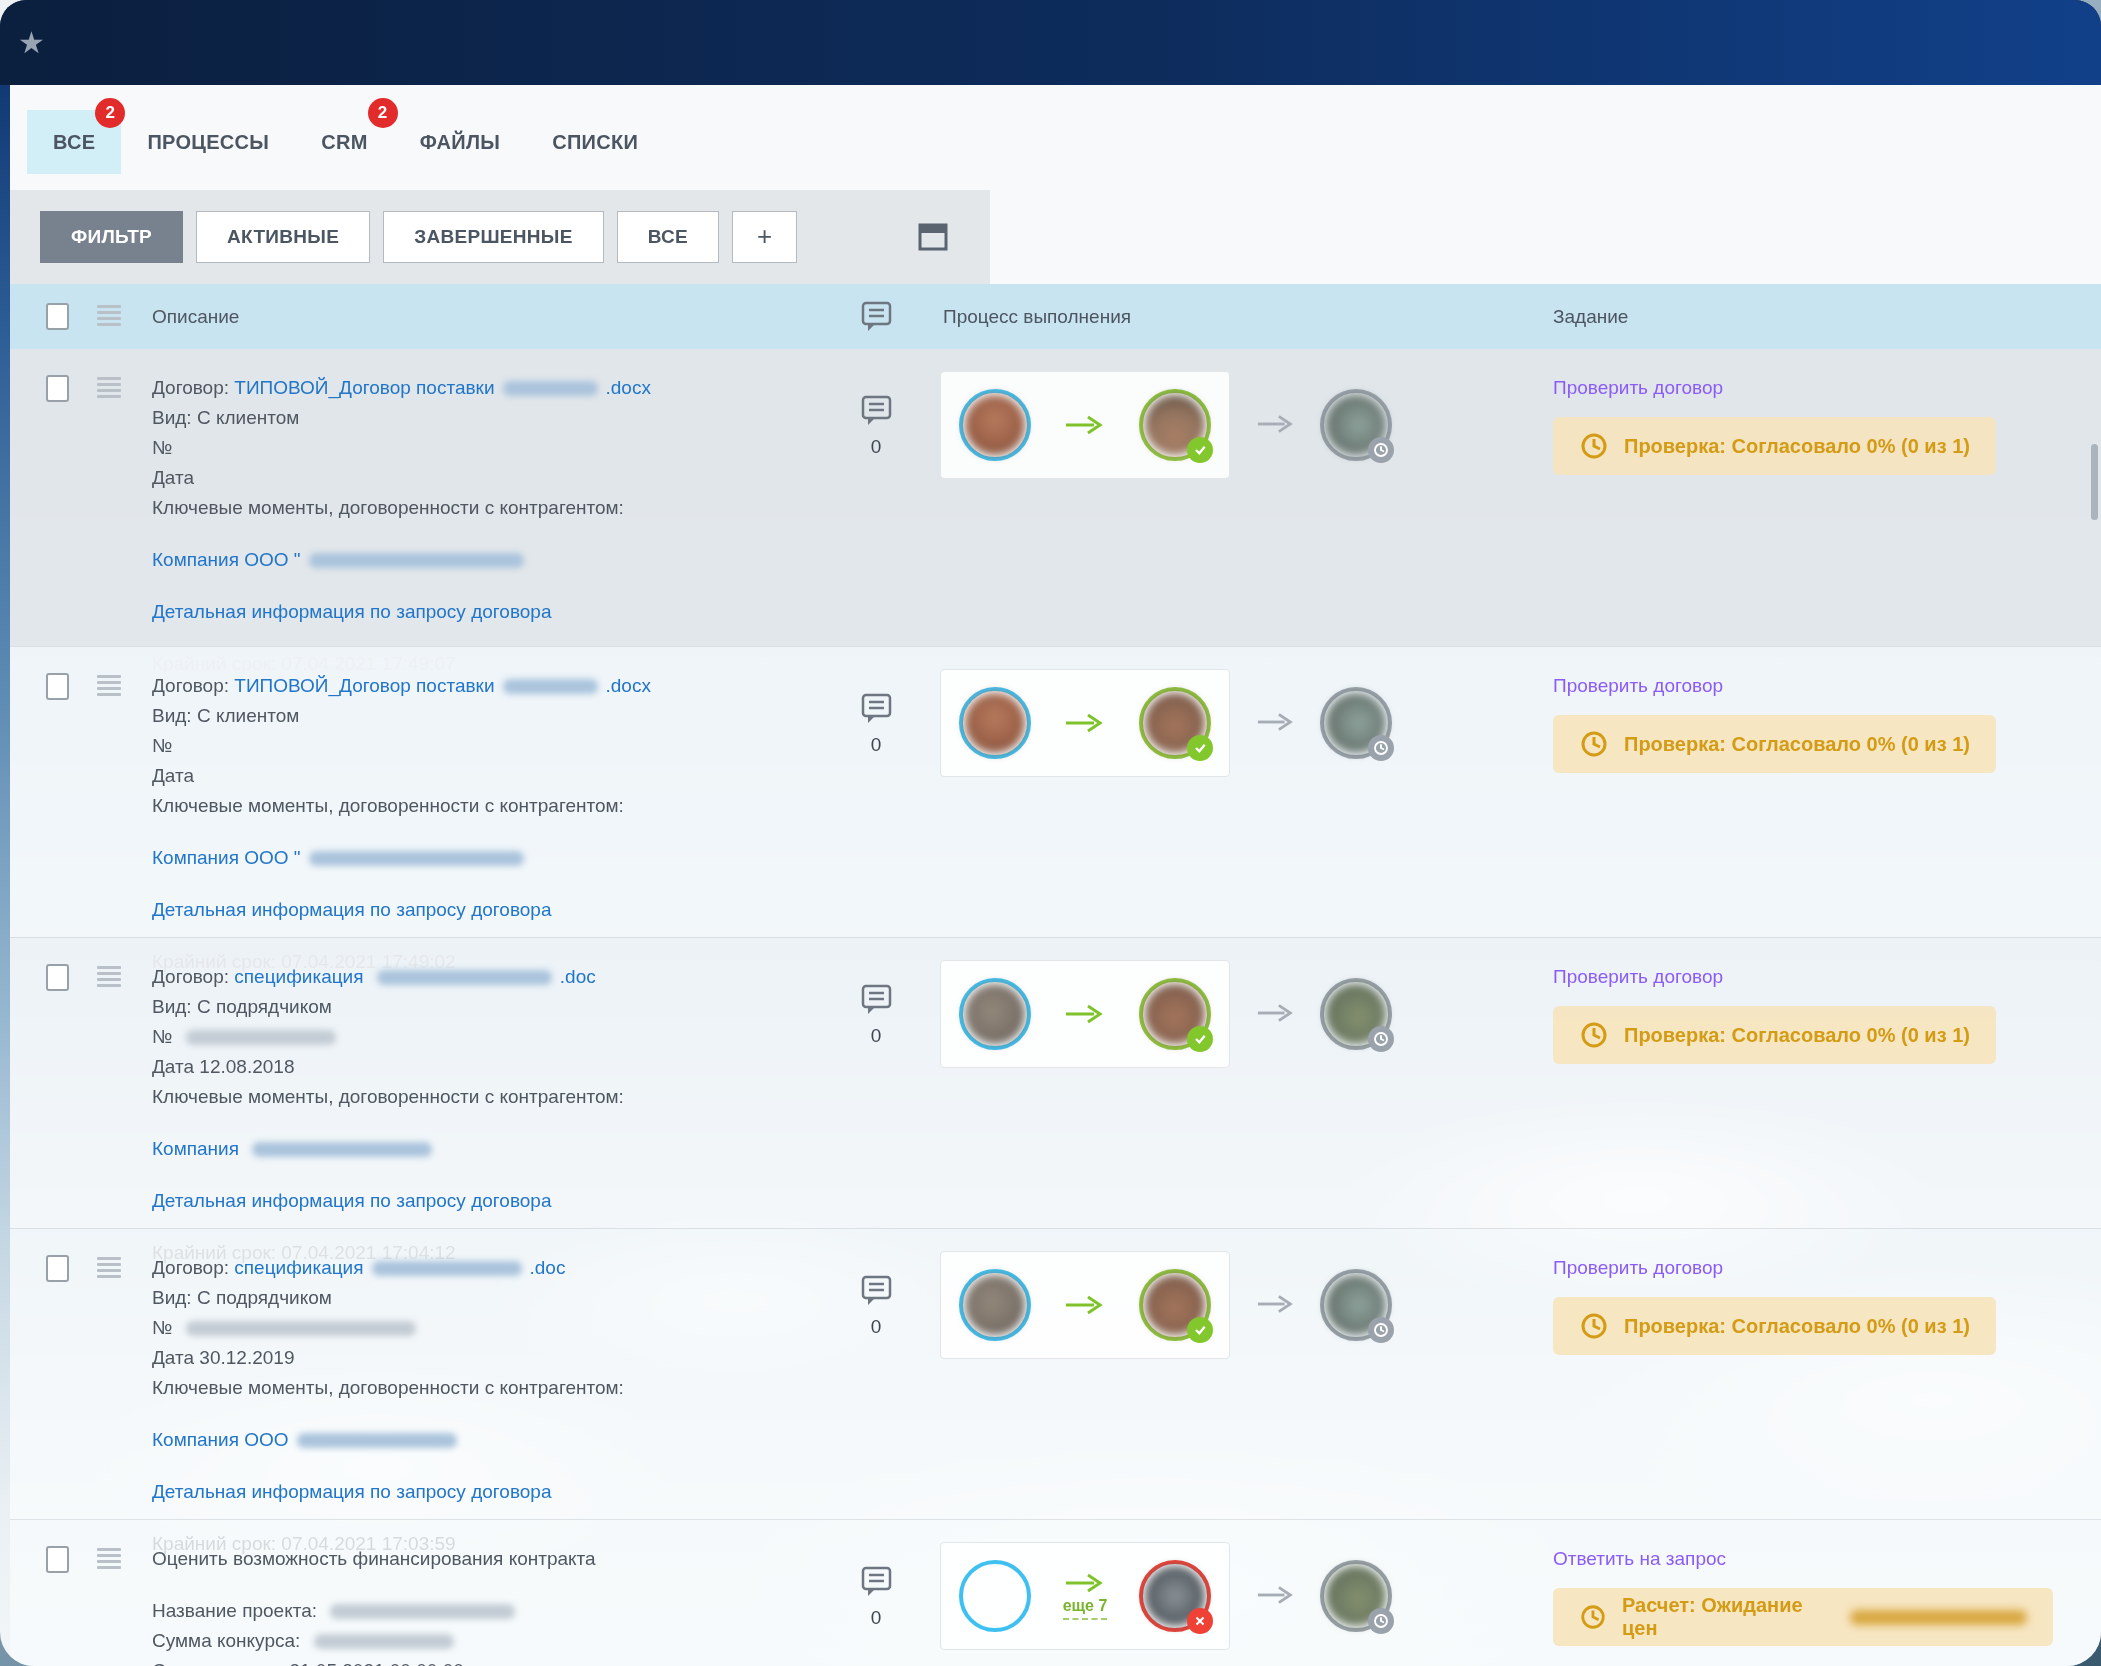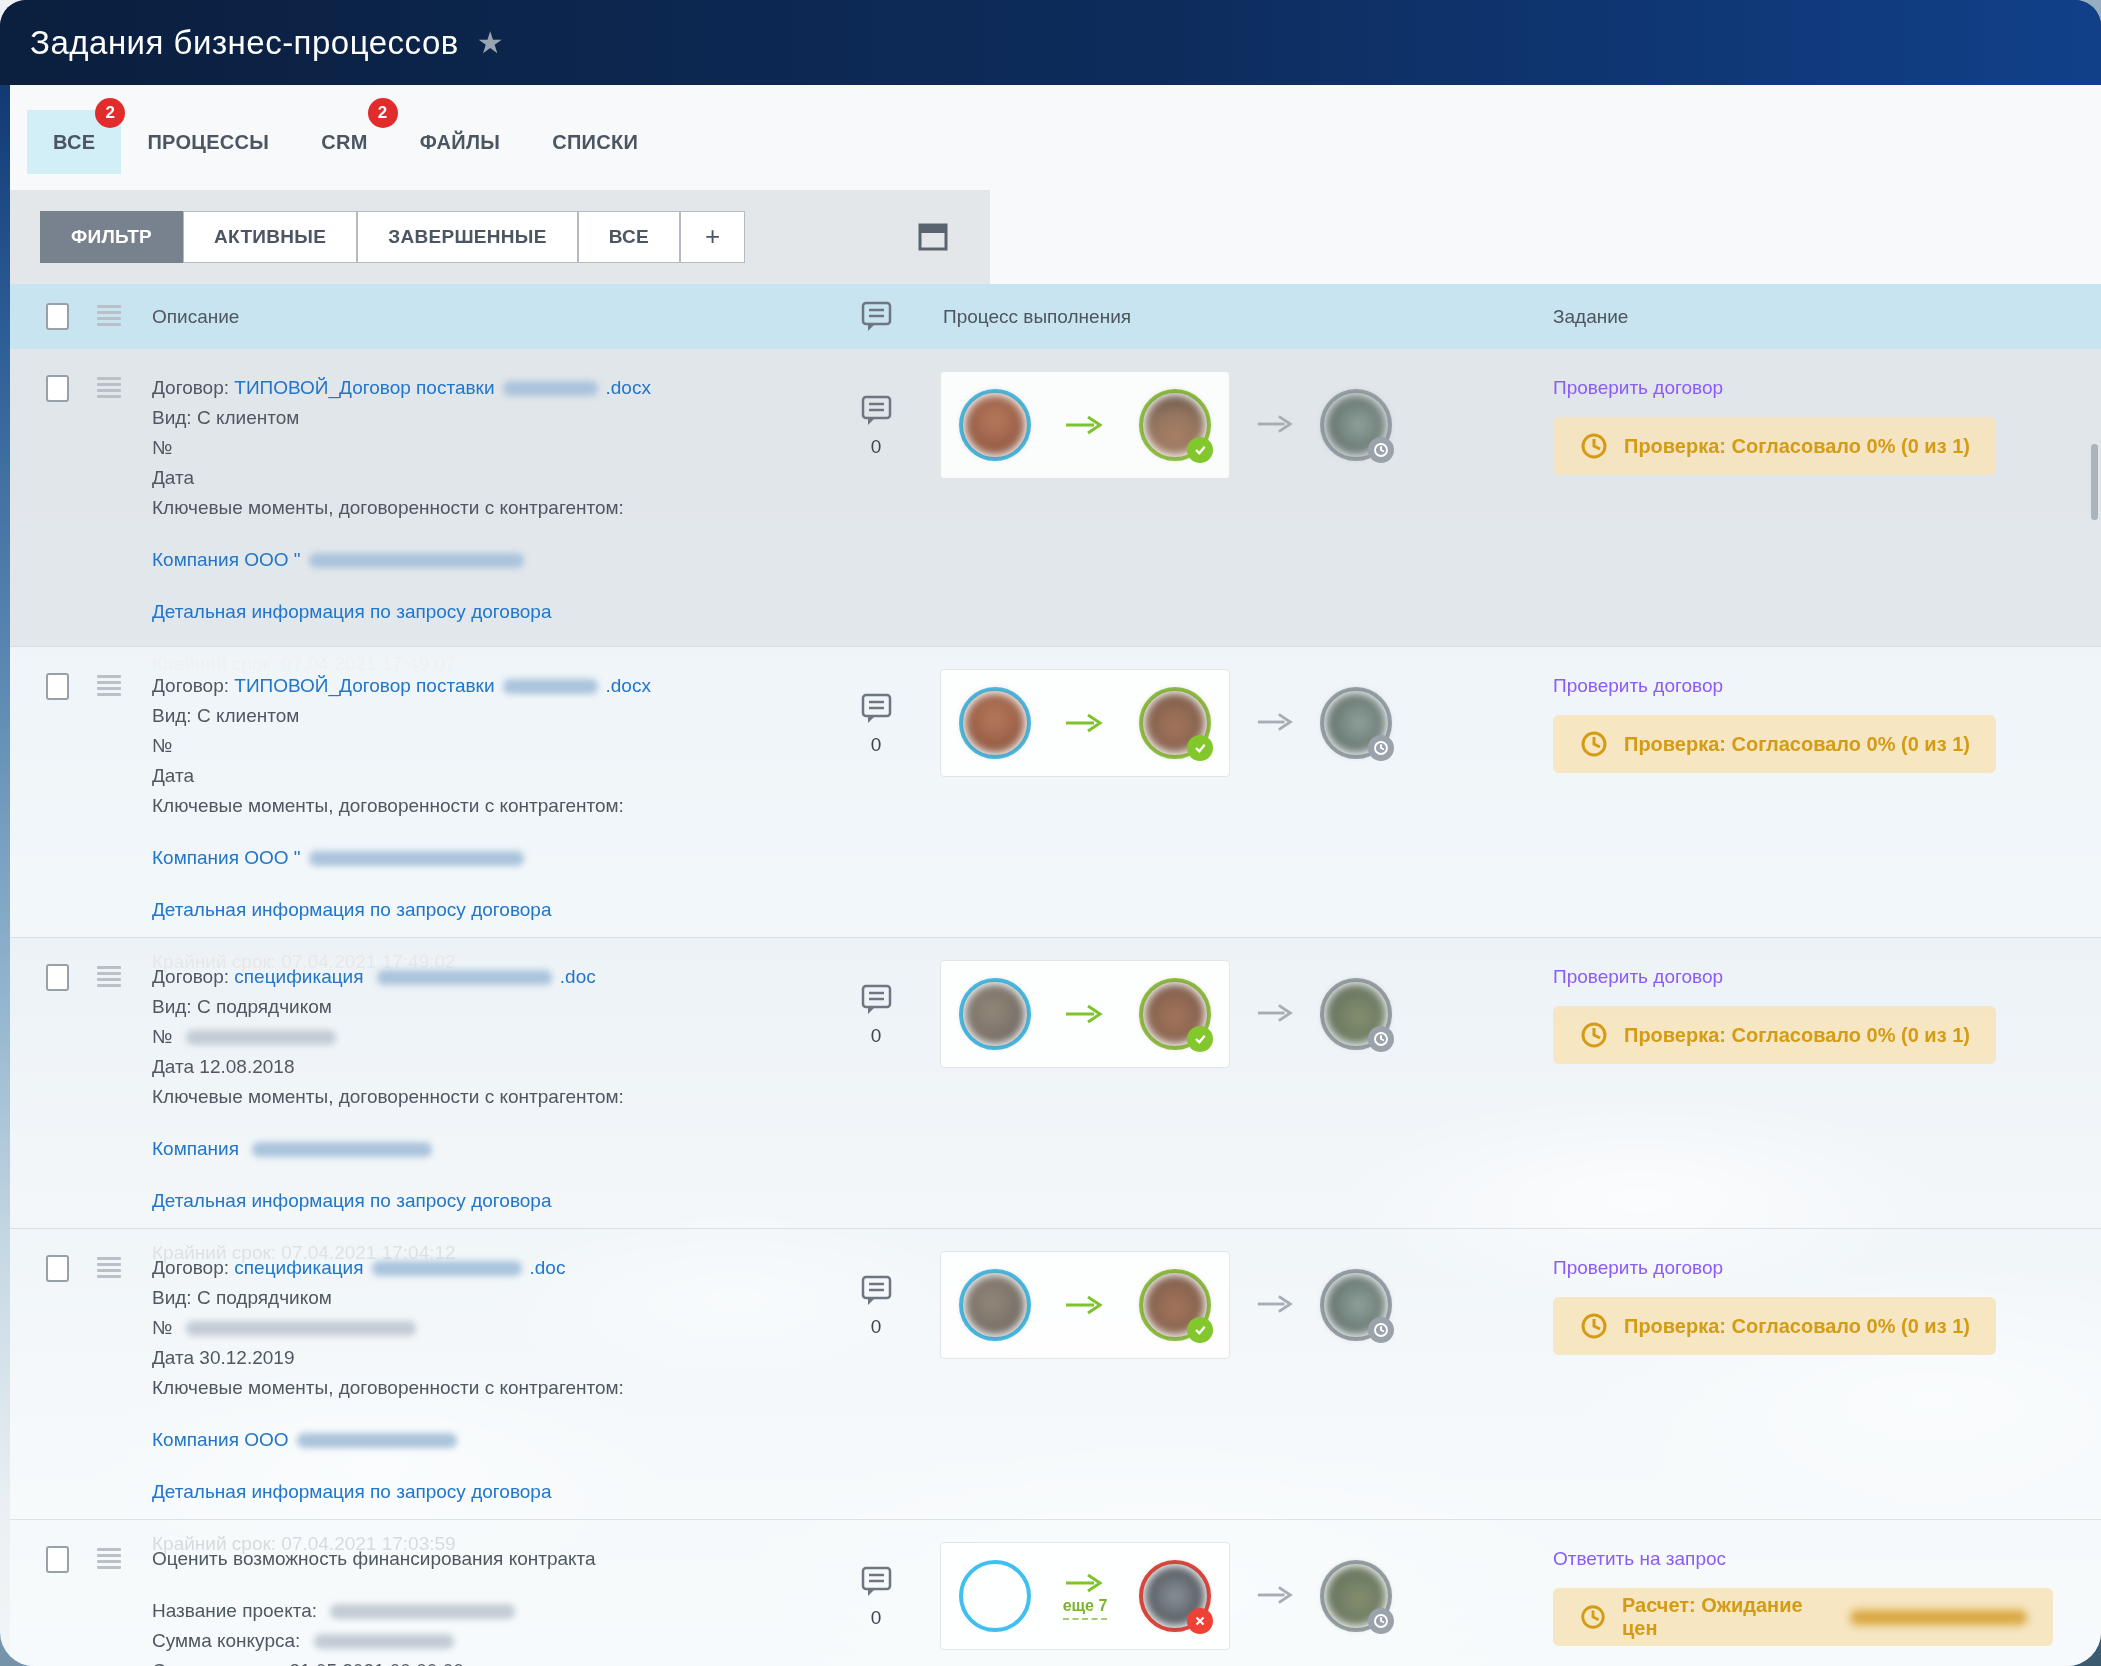--- a/index.html
+++ b/index.html
@@ -49,21 +49,21 @@
     min-width:30px;height:30px;border-radius:15px;background:#e22b2b;color:#fff;
     font-size:17px;font-weight:bold;display:flex;align-items:center;justify-content:center;
   }
   .toolbar-row{background:#f7f9fa;height:94px;position:relative;}
   .filterbar{
     position:absolute;left:0;top:0;width:980px;height:94px;background:#e3e7ea;
     display:flex;align-items:center;padding-left:30px;box-sizing:border-box;
   }
   .fbtn{
     height:52px;display:flex;align-items:center;justify-content:center;
-    padding:0 30px;font-size:19px;font-weight:bold;color:#4c5662;
+    padding:0 30px;margin-right:13px;font-size:19px;font-weight:bold;color:#4c5662;
     background:#fff;border:1px solid #b3bac1;box-sizing:border-box;cursor:pointer;letter-spacing:.3px;text-align:right;
   }
   .fbtn.dark{background:#78828e;color:#fff;border-color:#78828e;}
   .fbtn.square{padding:0 24px;font-size:26px;font-weight:normal;}
   .view-icon{margin-left:auto;margin-right:42px;cursor:pointer;display:flex;}
   .gap-strip{background:#f7f9fa;height:14px;}
   
   .thead{
     background:rgba(206,232,244,.97);height:74px;display:flex;align-items:center;
     font-size:19px;color:#4c5560;
@@ -138,21 +138,20 @@
   .redact-orange{display:inline-block;width:190px;height:15px;border-radius:7px;background:#d8a73f;filter:blur(4px);margin-left:6px;}
   .scroll-thumb{position:absolute;right:3px;top:444px;width:7px;height:76px;border-radius:4px;background:rgba(160,170,181,.85);cursor:pointer;}
 </style>
 </head>
 <body>
 
 <div class="window">
   <div class="sky"></div>
 
   <div class="topbar">
-    <span class="title">Задания бизнес-процессов</span>
     <span class="star">★</span>
   </div>
 
   <div class="content">
 
     <div class="tabs-strip">
       <div class="tab active">
         <span>ВСЕ</span>
         <span class="counter">2</span>
       </div>

